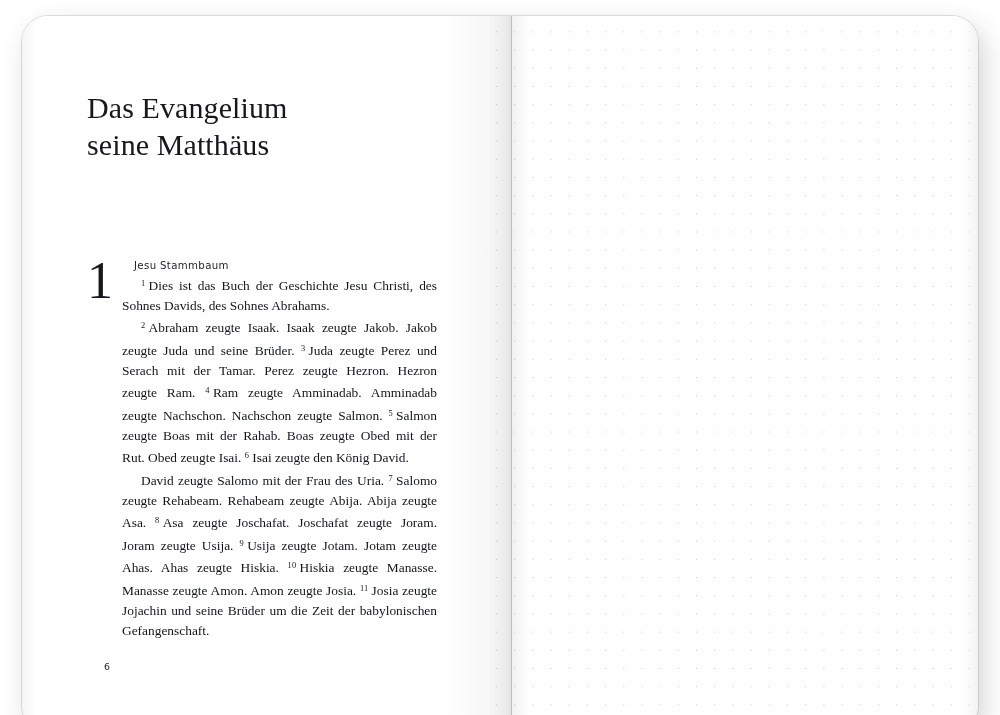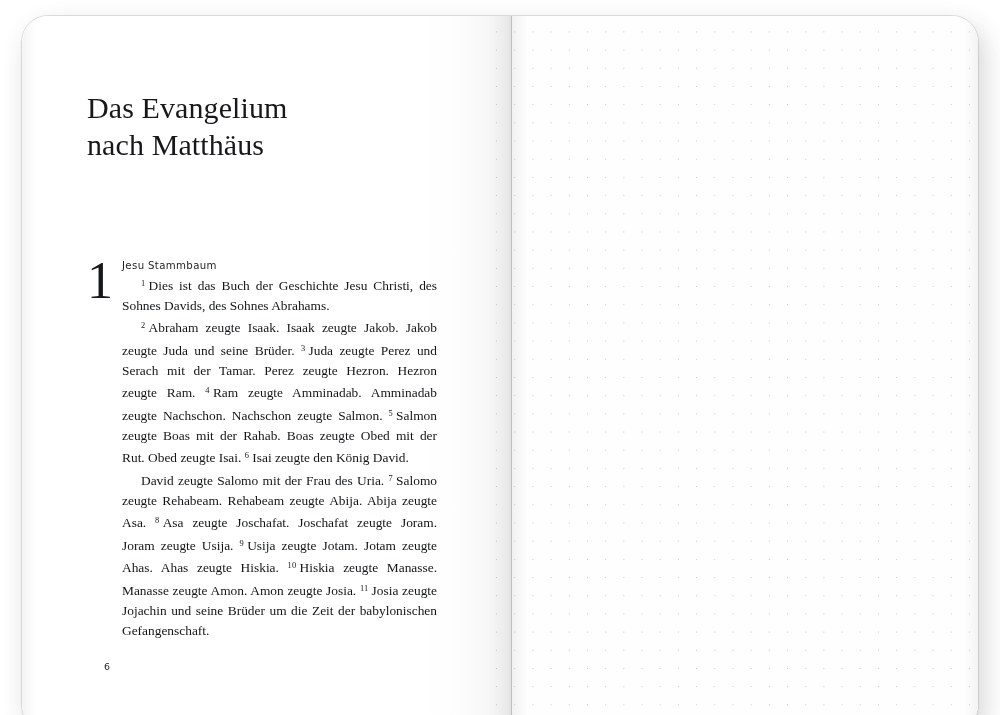--- a/index.html
+++ b/index.html
@@ -118,21 +118,21 @@
     left: 35px;
     top: 0px;
     width: 315px;
   }
 
   .section-head {
     font-family: "DejaVu Sans", sans-serif;
     font-size: 10.2px;
     letter-spacing: 0.35px;
     color: #1d2022;
-    margin: 0 0 1px 0;
+    margin: 0 0 1px 12px;
     line-height: 1.35;
   }
 
   .para {
     font-family: "Liberation Serif", serif;
     font-size: 13.4px;
     line-height: 20.1px;
     color: #131517;
     margin: 0;
     text-align: justify;
@@ -196,21 +196,21 @@
 <div id="stage">
 
   <div class="book">
 
     <div class="page page-left">
 
       <div class="outer-shade-left"></div>
 
       <div class="title">
         <div>Das Evangelium</div>
-        <div>nach Matthäus</div>
+        <div>seine Matthäus</div>
       </div>
 
       <div class="text-clip">
         <div class="chapter-block" style="left:0;top:0;">
 
           <div class="drop-cap">1</div>
 
           <div class="column">
             <p class="section-head">Jesu Stammbaum</p>
 

